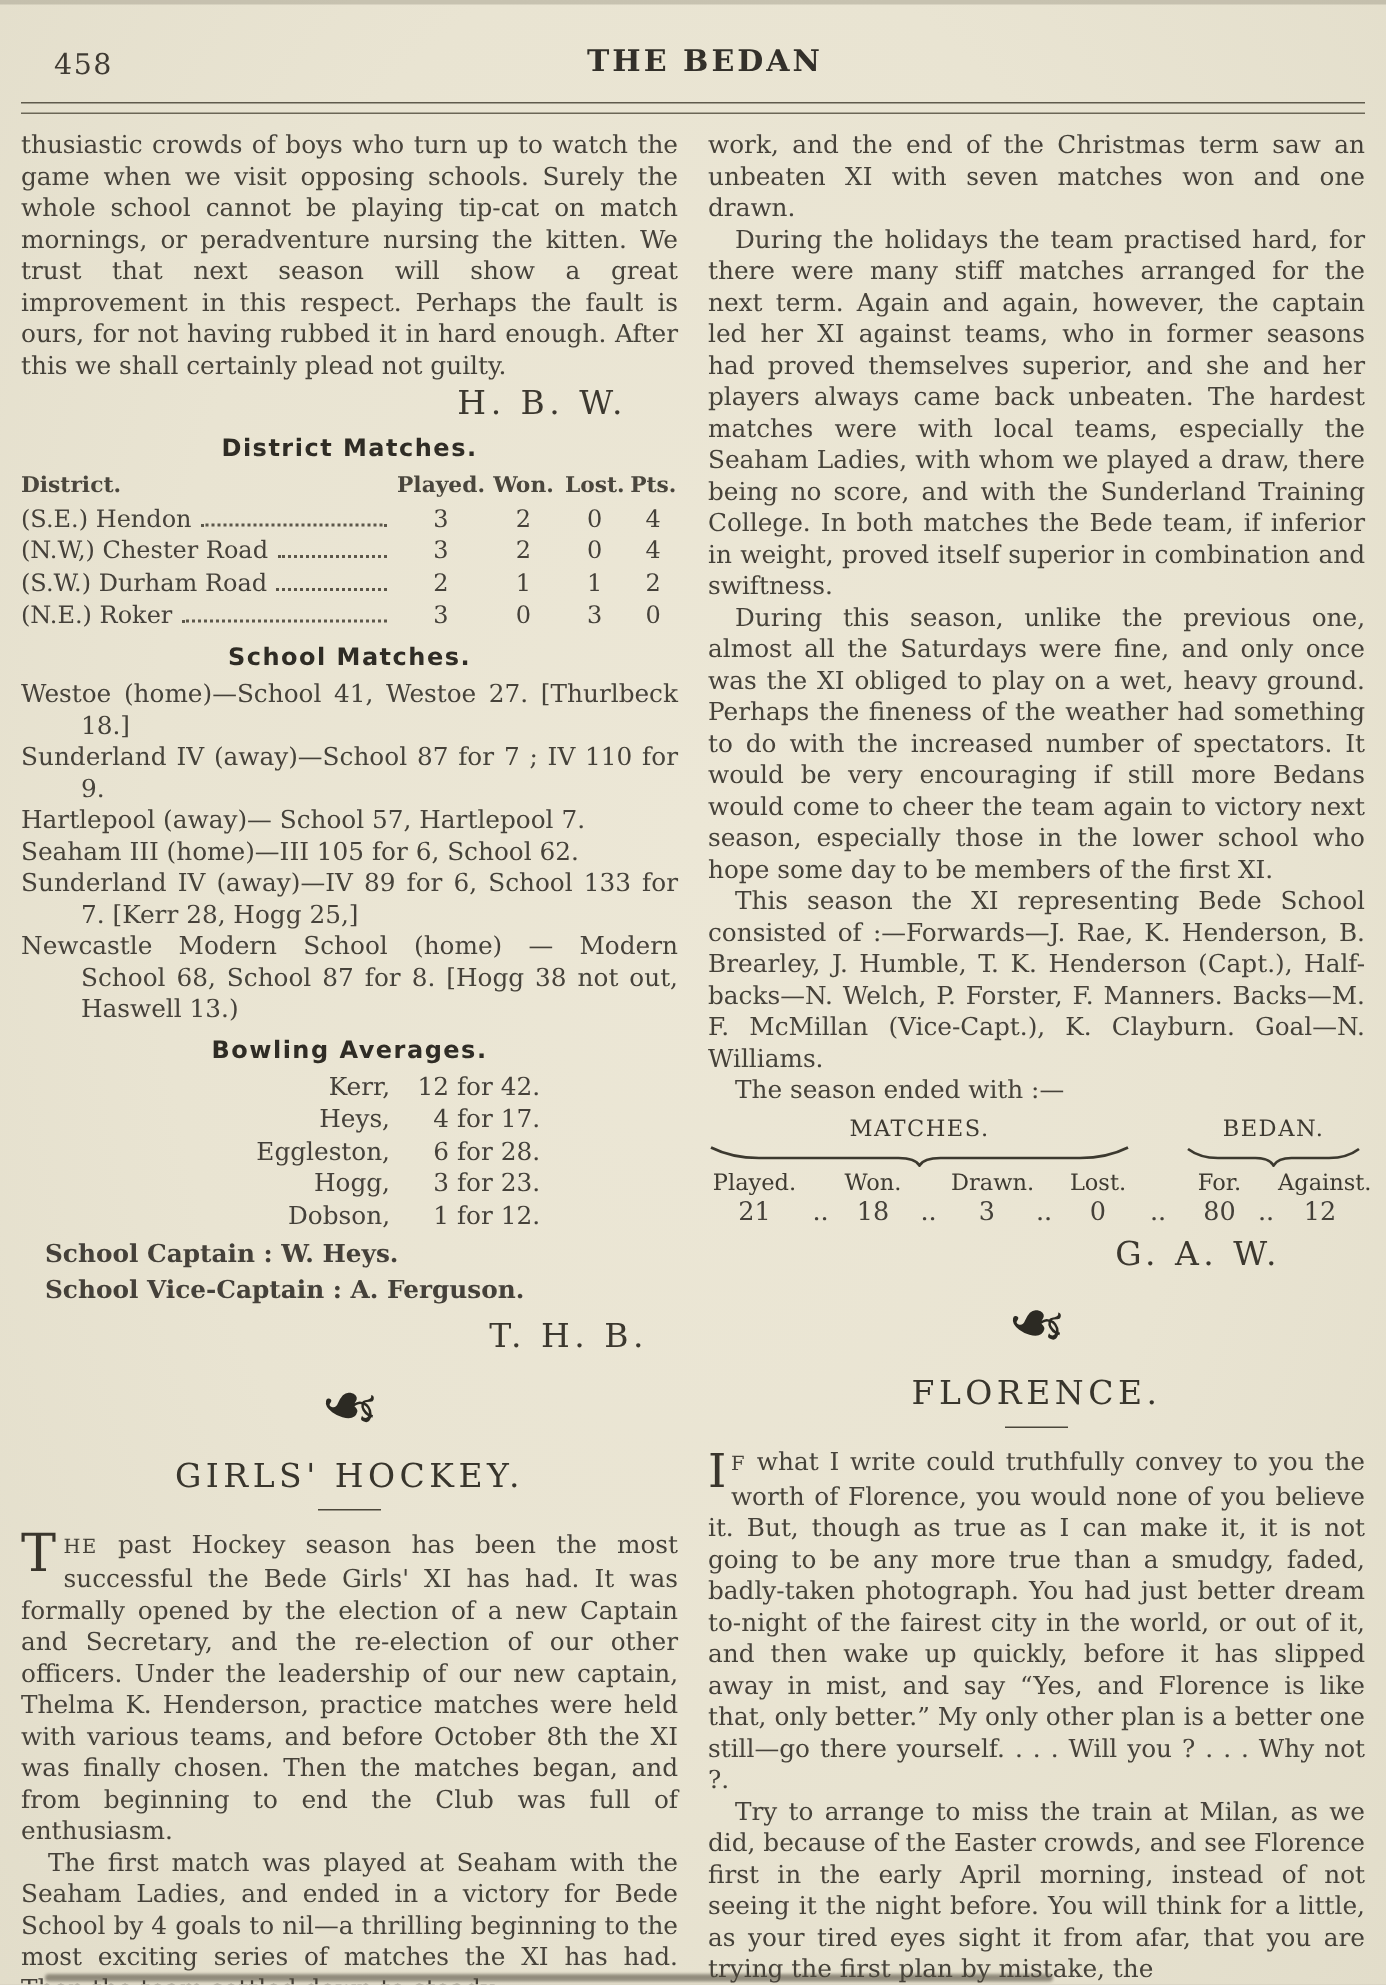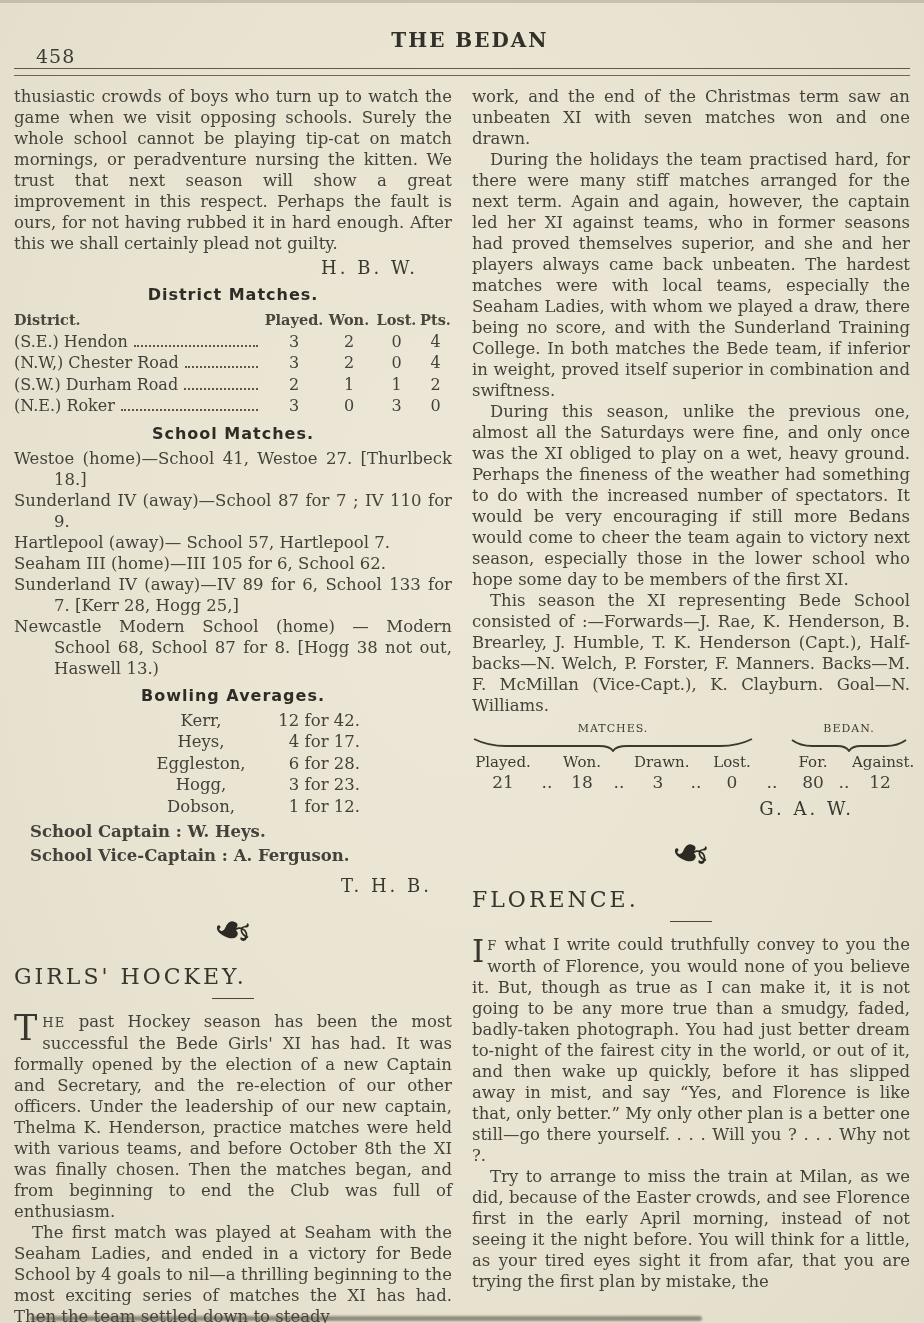--- a/index.html
+++ b/index.html
@@ -11,63 +11,63 @@
     background:radial-gradient(ellipse at 50% 42%, #ece7d6 0%, #e9e4d2 55%, #e2ddca 100%);
     color:#45413a;
     font-family:"DejaVu Serif", serif;
     overflow:hidden;
     box-sizing:border-box;
     padding:24px 14px 0 14px;
   }
   .page::before{content:"";position:absolute;top:0;left:0;right:0;height:3px;background:#8a8474;opacity:.35;}
   
   .masthead{position:relative;height:40px;}
-  .folio{position:absolute;left:22px;top:21px;font-size:19px;letter-spacing:1px;color:#3f3b33;}
+  .folio{position:absolute;left:22px;top:8px;font-size:19px;letter-spacing:1px;color:#3f3b33;}
   .mast-title{position:absolute;left:16px;right:0;top:4px;text-align:center;font-size:20px;font-weight:bold;letter-spacing:2px;color:#33302a;}
   .rule-double{height:6px;border-top:1.6px solid #5f5a4c;border-bottom:1.6px solid #6b6656;margin:4px 0 10px 0;}
   
   .cols{display:flex;gap:20px;}
   .col{width:438px;}
   p{margin:0;}
   .body{font-size:16.5px;line-height:21px;text-align:justify;color:#46423a;}
   .indent{text-indent:18px;}
-  .sig{font-size:18px;letter-spacing:3px;text-align:right;color:#3c382f;margin:3px 0 0 0;}
+  .sig{font-size:22px;letter-spacing:3px;text-align:right;color:#3c382f;margin:3px 0 0 0;}
   .sig.s1{padding-right:34px;}
   .sig.s2{padding-right:20px;margin-top:8px;}
   .sig.s3{padding-right:56px;margin-top:6px;}
   .sec-head{font-family:"DejaVu Sans", sans-serif;font-size:16px;font-weight:bold;letter-spacing:1px;color:#2f2c25;text-align:center;margin:7px 0 5px 0;}
   
   .dtable{font-size:16px;margin-bottom:2px;}
   .drow{display:grid;grid-template-columns:1fr 60px 50px 45px 33px;align-items:baseline;line-height:21.5px;}
   .drow .num{text-align:center;}
   .dhead{font-size:14.5px;color:#4a463d;font-weight:bold;}
   .dhead .dname{text-align:center;padding-right:90px;}
   .dname{display:flex;align-items:baseline;overflow:hidden;white-space:nowrap;}
   .leaders{flex:1;margin:0 6px 3px 6px;border-bottom:2px dotted #5c574a;height:1px;min-width:20px;}
   
   .hang{font-size:16.5px;line-height:21px;text-align:justify;padding-left:40px;text-indent:-40px;color:#46423a;}
   
   .bowling{width:218px;margin:2px 0 4px 128px;font-size:16.5px;line-height:21.5px;}
   .brow{display:flex;}
-  .brow .bname{flex:1;text-align:center;}
+  .brow .bname{flex:1;text-align:right;}
   .brow .bfig{width:100px;text-align:right;}
   .captain-line{font-size:16.5px;line-height:22px;padding-left:16px;margin-top:2px;font-weight:bold;}
   
   .ornament{text-align:center;margin:10px 0 2px 0;height:52px;}
   .ornament span{display:inline-block;font-family:"DejaVu Sans", sans-serif;font-size:48px;color:#2c2a23;transform:scaleX(-1) rotate(-14deg);line-height:48px;}
   
-  .art-head{font-size:22px;font-weight:normal;letter-spacing:3px;color:#38352c;margin:6px 0 0 0;}
+  .art-head{font-size:22px;font-weight:normal;letter-spacing:3px;text-align:center;color:#38352c;margin:6px 0 0 0;}
   .head-rule{width:42px;border-top:1.6px solid #4a463a;margin:9px auto 12px auto;}
   
   .drop{float:left;font-size:35px;line-height:34px;padding-right:5px;color:#3a362d;}
   .drop.f-i{font-size:31px;padding-right:3px;}
   .lead-caps{font-size:13px;letter-spacing:1px;}
   
   .stats{width:436px;margin:6px 0 2px 0;}
-  .stats-groups{display:flex;font-size:11px;letter-spacing:1px;color:#3e3a31;}
+  .stats-groups{display:flex;font-size:15px;letter-spacing:1px;color:#3e3a31;}
   .stats-groups .g1{width:282px;text-align:center;}
   .stats-groups .gsp{width:36px;}
   .stats-groups .g2{width:118px;text-align:center;}
   .stats-braces{display:flex;height:16px;margin-top:1px;}
   .stats-braces .gsp{width:36px;}
   .stats-grid{display:grid;grid-template-columns:62px 26px 44px 30px 48px 28px 44px 36px 46px 16px 56px;font-size:15px;}
   .stats-grid span{text-align:center;}
   .stats-grid.heads{color:#3e3a31;margin-top:1px;}
   .stats-grid.vals{font-size:17px;margin-top:1px;color:#45413a;}
   
@@ -186,20 +186,21 @@
 
       <p class="body"><span class="drop">T</span><span class="lead-caps">HE</span><span> past Hockey season has been the most successful the Bede Girls' XI has had.  It was formally opened by the election of a new Captain and Secretary, and the re-election of our other officers.  Under the leadership of our new captain, Thelma K. Henderson, practice matches were held with various teams, and before October 8th the XI was finally chosen.  Then the matches began, and from beginning to end the Club was full of enthusiasm.</span></p>
       <p class="body indent">The first match was played at Seaham with the Seaham Ladies, and ended in a victory for Bede School by 4 goals to nil—a thrilling beginning to the most exciting series of matches the XI has had.  Then the team settled down to steady</p>
     </section>
 
     <section class="col">
       <p class="body">work, and the end of the Christmas term saw an unbeaten XI with seven matches won and one drawn.</p>
       <p class="body indent">During the holidays the team practised hard, for there were many stiff matches arranged for the next term.  Again and again, however, the captain led her XI against teams, who in former seasons had proved themselves superior, and she and her players always came back unbeaten. The hardest matches were with local teams, especially the Seaham Ladies, with whom we played a draw, there being no score, and with the Sunderland Training College.  In both matches the Bede team, if inferior in weight, proved itself superior in combination and swiftness.</p>
       <p class="body indent">During this season, unlike the previous one, almost all the Saturdays were fine, and only once was the XI obliged to play on a wet, heavy ground.  Perhaps the fineness of the weather had something to do with the increased number of spectators.  It would be very encouraging if still more Bedans would come to cheer the team again to victory next season, especially those in the lower school who hope some day to be members of the first XI.</p>
       <p class="body indent">This season the XI representing Bede School consisted of :—Forwards—J. Rae, K. Henderson, B. Brearley, J. Humble, T. K. Henderson (Capt.), Half-backs—N. Welch, P. Forster, F. Manners. Backs—M. F. McMillan (Vice-Capt.), K. Clayburn.  Goal—N. Williams.</p>
+      <p class="body indent">The season ended with :—</p>
 
       <div class="stats">
         <div class="stats-groups">
           <span class="g1">MATCHES.</span>
           <span class="gsp"></span>
           <span class="g2">BEDAN.</span>
         </div>
         <div class="stats-braces">
           <svg width="282" height="16" viewBox="0 0 282 16">
               <path d="M2,3 Q16,10 34,10 L127,10 Q138,10 141,15 Q144,10 155,10 L248,10 Q266,10 280,3" fill="none" stroke="#3c392f" stroke-width="1.8"></path>

